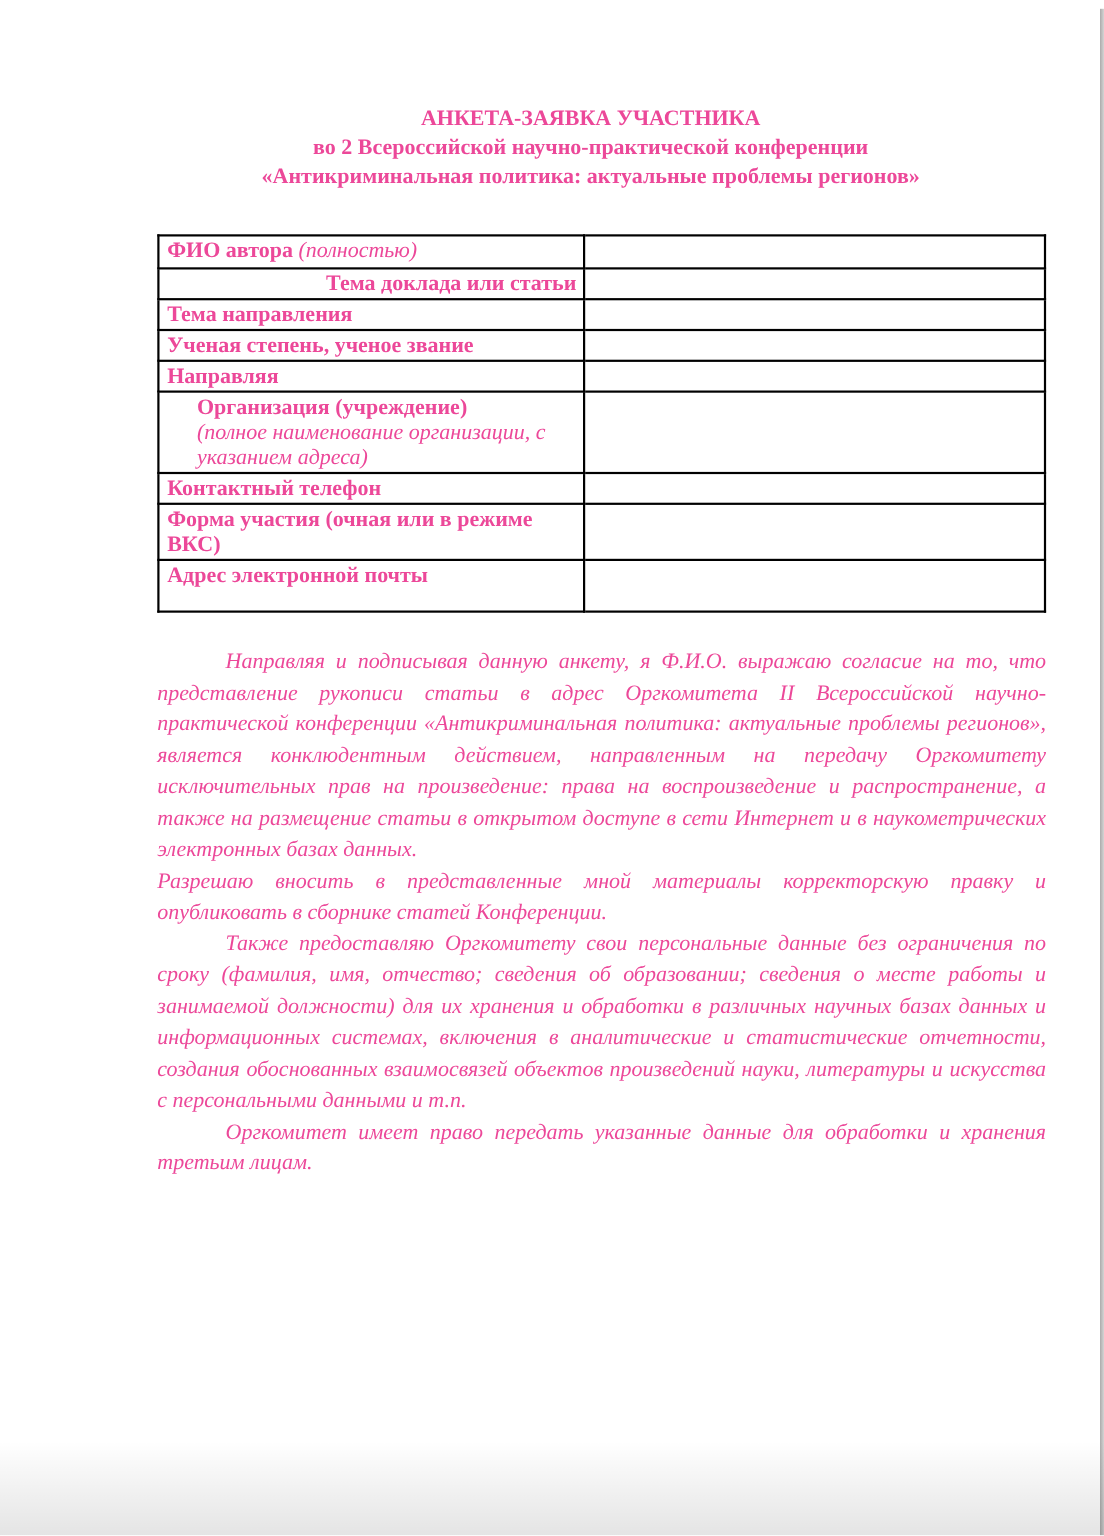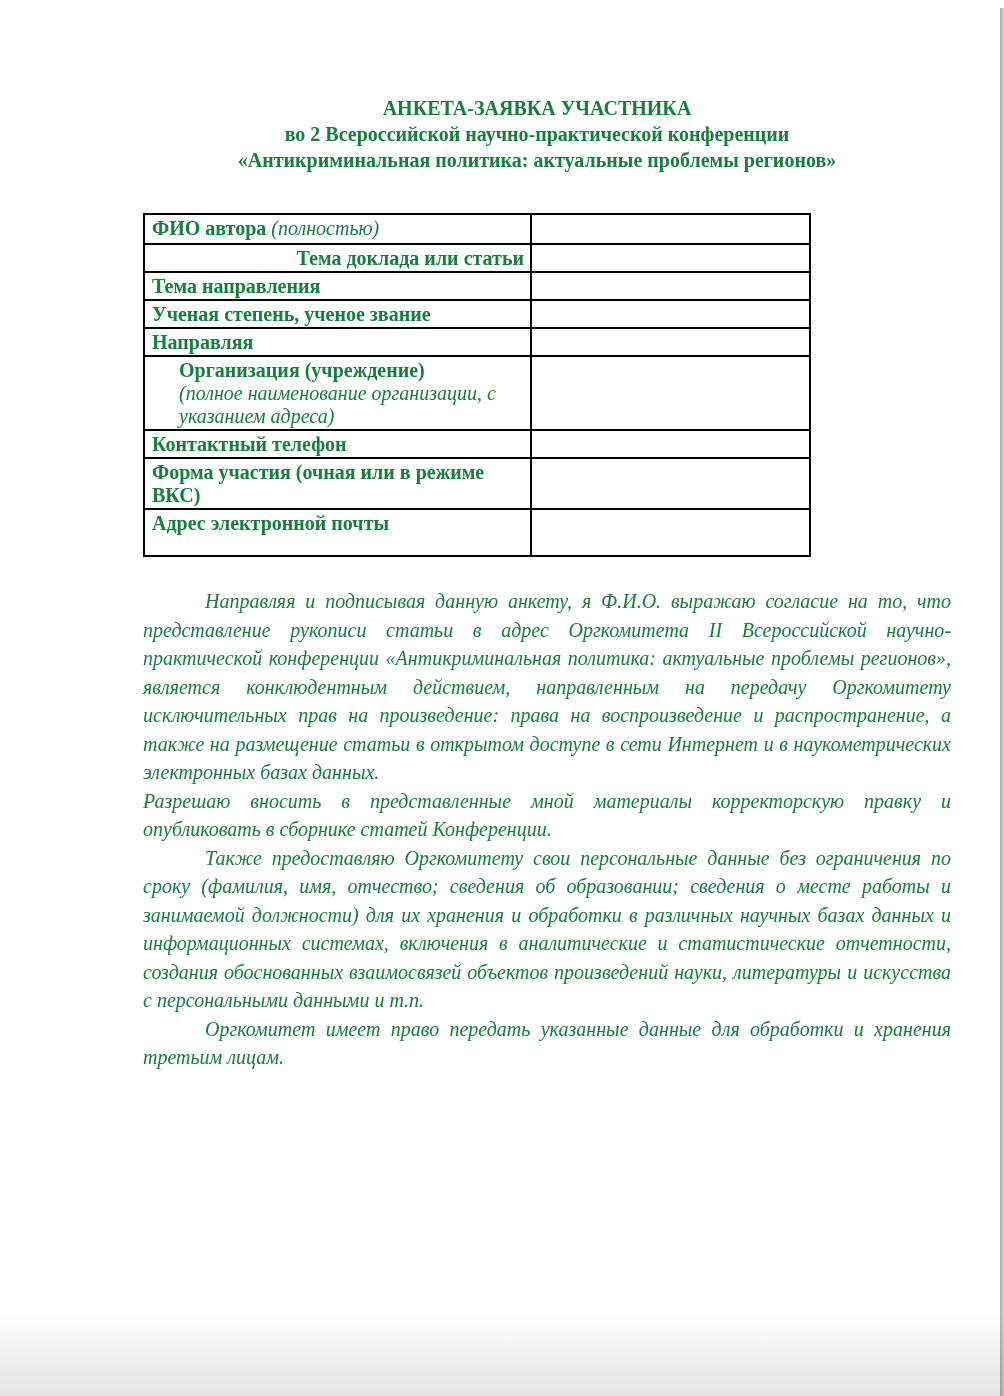--- a/index.html
+++ b/index.html
@@ -2,21 +2,21 @@
 <html lang="ru"><head>
 <meta charset="utf-8">
 <style>
   html,body { margin:0; padding:0; background:#ffffff; }
   .page {
     position:relative;
     width:1004px; height:1396px;
     background:#ffffff;
     overflow:hidden;
     font-family:"Liberation Serif","DejaVu Serif",serif;
-    color:#15803d;
+    color:#ec4899;
   }
   
   .edge-right {
     position:absolute; top:8px; right:0; width:4px; height:1388px;
     background:linear-gradient(to right,#ababab,#d9d9d9);
   }
   .bottom-shadow {
     position:absolute; left:0; bottom:0; width:100%; height:86px;
     background:linear-gradient(to bottom, rgba(0,0,0,0) 0%, rgba(0,0,0,0.105) 100%);
     pointer-events:none;
@@ -29,21 +29,21 @@
     font-weight:700;
     font-size:20px;
     line-height:26px;
     padding-right:20px;
     margin-bottom:40px;
     white-space:nowrap;
   }
 
   .form-table {
     border-collapse:collapse;
-    width:668px;
+    width:808px;
     table-layout:fixed;
   }
   .form-table td {
     border:2px solid #000;
     vertical-align:top;
     box-sizing:border-box;
     padding:2px 6px 1px 7px;
     font-size:20px;
     line-height:23px;
     overflow:hidden;

